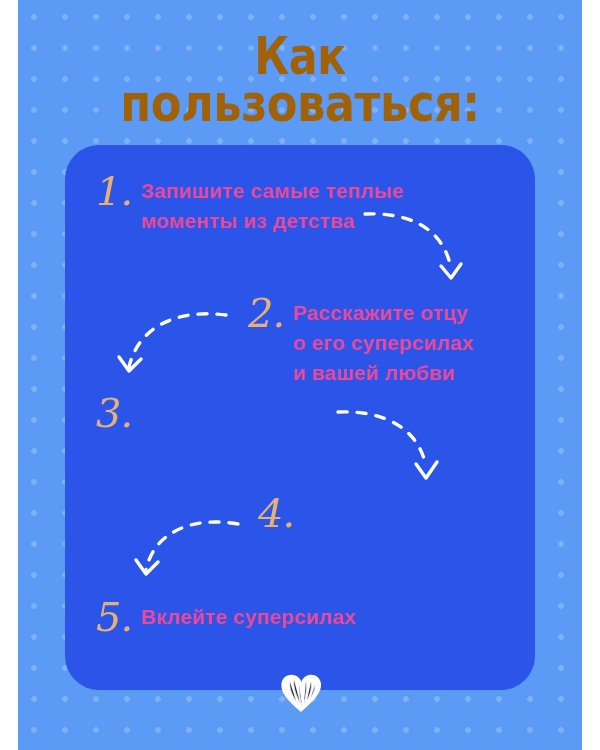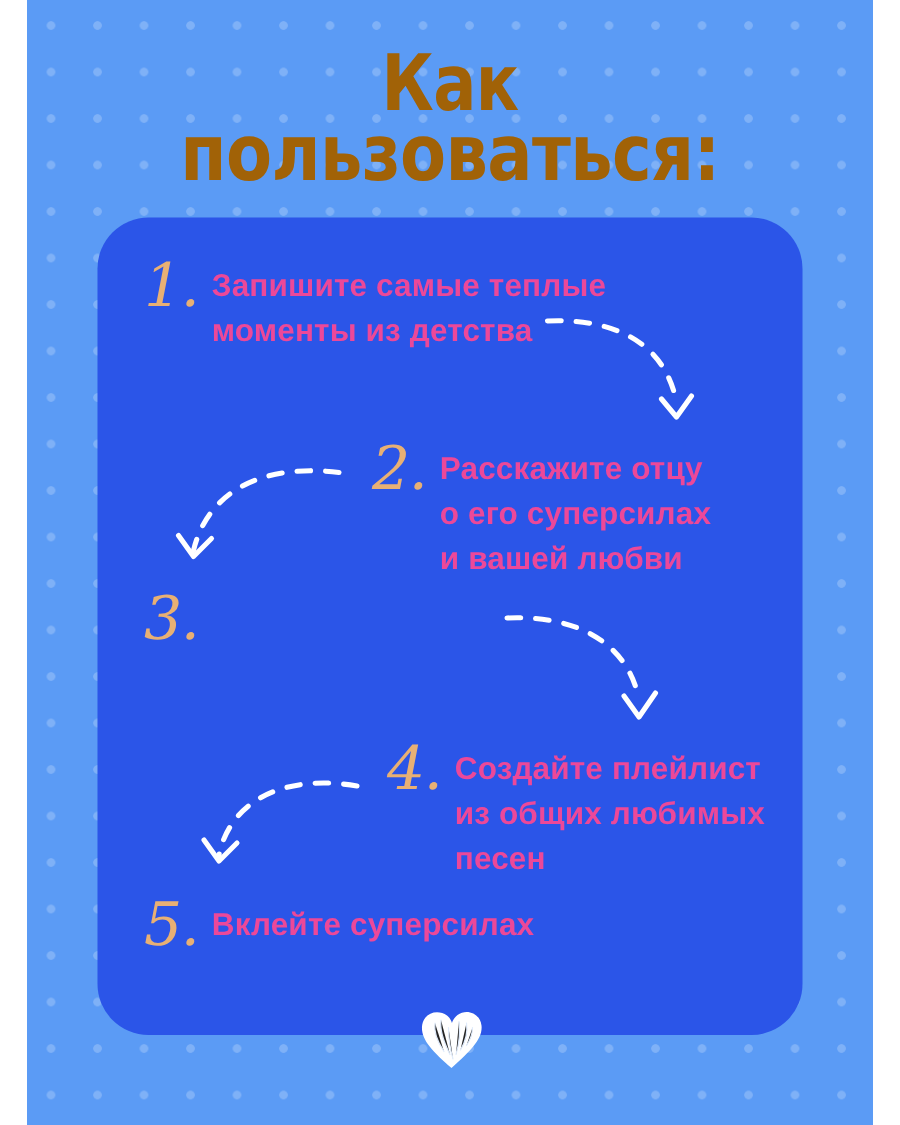--- a/index.html
+++ b/index.html
@@ -172,23 +172,20 @@
 
   <div class="arrow" id="arrow-3">
     <svg width="110" height="88" viewBox="0 0 110 88">
       <path class="dash" d="M0 6 C 46 4, 80 22, 88 60"></path>
       <path class="head" d="M78 58 L88 72 L99 56"></path>
     </svg>
   </div>
 
   <div class="step right" id="step-4">
     <span class="num">4.</span>
-    <span class="txt r">Создайте плейлист
-из общих любимых
-песен</span>
   </div>
 
   <div class="arrow" id="arrow-4">
     <svg width="112" height="78" viewBox="0 0 112 78">
       <path class="dash" d="M110 12 C 64 4, 26 20, 18 58"></path>
       <path class="head" d="M8 48 L18 62 L30 50"></path>
     </svg>
   </div>
 
   <div class="step" id="step-5">

